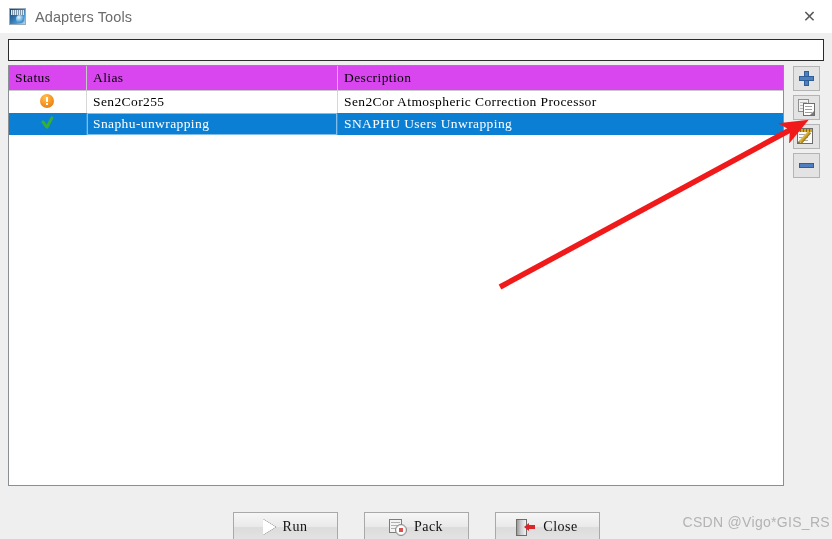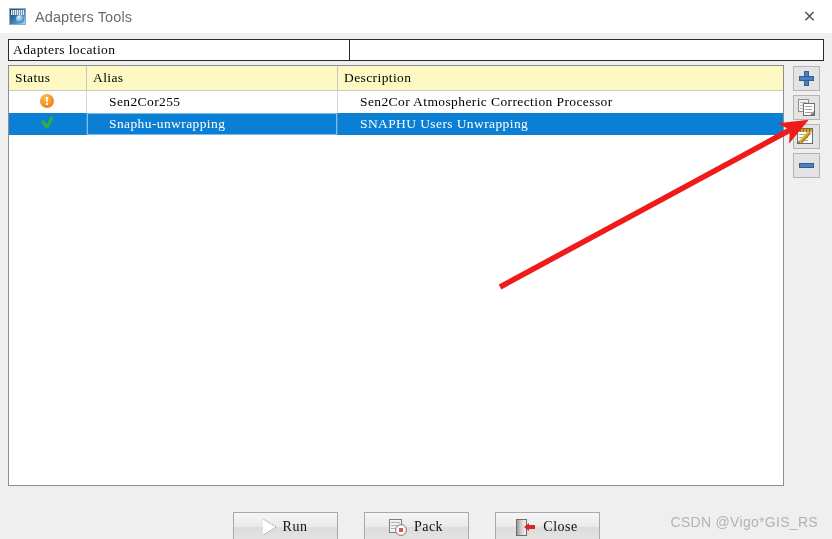--- a/index.html
+++ b/index.html
@@ -120,32 +120,32 @@
     width: 100%;
     border-collapse: collapse;
     table-layout: fixed;
     font-family: "Liberation Serif", serif;
     font-size: 13.5px;
   }
   table.adapters th {
     height: 22px;
     font-weight: normal;
     text-align: left;
-    background: #fef9c3;
+    background: #d946ef;
     border-right: 1px solid #c8c8c8;
     border-bottom: 1px solid #c8c8c8;
     padding-left: 6px;
     color: #000;
     letter-spacing: .4px;
   }
   table.adapters th:last-child { border-right: none; }
   table.adapters td {
     height: 20px;
     border-right: 1px solid #d7d7d7;
-    padding-left: 22px;
+    padding-left: 6px;
     color: #000;
     letter-spacing: .4px;
     white-space: nowrap;
     overflow: hidden;
   }
   table.adapters td:last-child { border-right: none; }
   .col-status { width: 70px; }
   .col-alias  { width: 243px; }
 
   tr.row-normal td { background: #ffffff; }
@@ -366,41 +366,40 @@
     border-top: 4px solid transparent; border-bottom: 4px solid transparent;
     border-right: 5px solid #d8262a;
   }
 
   
   .annot { position: absolute; left: 0; top: 0; width: 832px; height: 539px; pointer-events: none; }
 
   
   .watermark {
     position: absolute;
-    right: 14px;
+    right: 2px;
     bottom: 9px;
     font-size: 14px;
     color: #b3b3b3;
     font-family: "Liberation Sans", sans-serif;
     letter-spacing: .3px;
   }
 </style>
 </head>
 <body>
 
 <div class="titlebar">
   <div class="app-icon"></div>
   <div class="title-text">Adapters Tools</div>
   <div class="win-close">✕</div>
 </div>
 
 <div class="dialog">
 
   <div class="loc-row">
-    <div class="loc-label">Adapters location</div>
   </div>
 
   <div class="main-area">
 
     <div class="table-panel">
       <table class="adapters">
         <thead>
           <tr>
             <th class="col-status">Status</th>
             <th class="col-alias">Alias</th>

